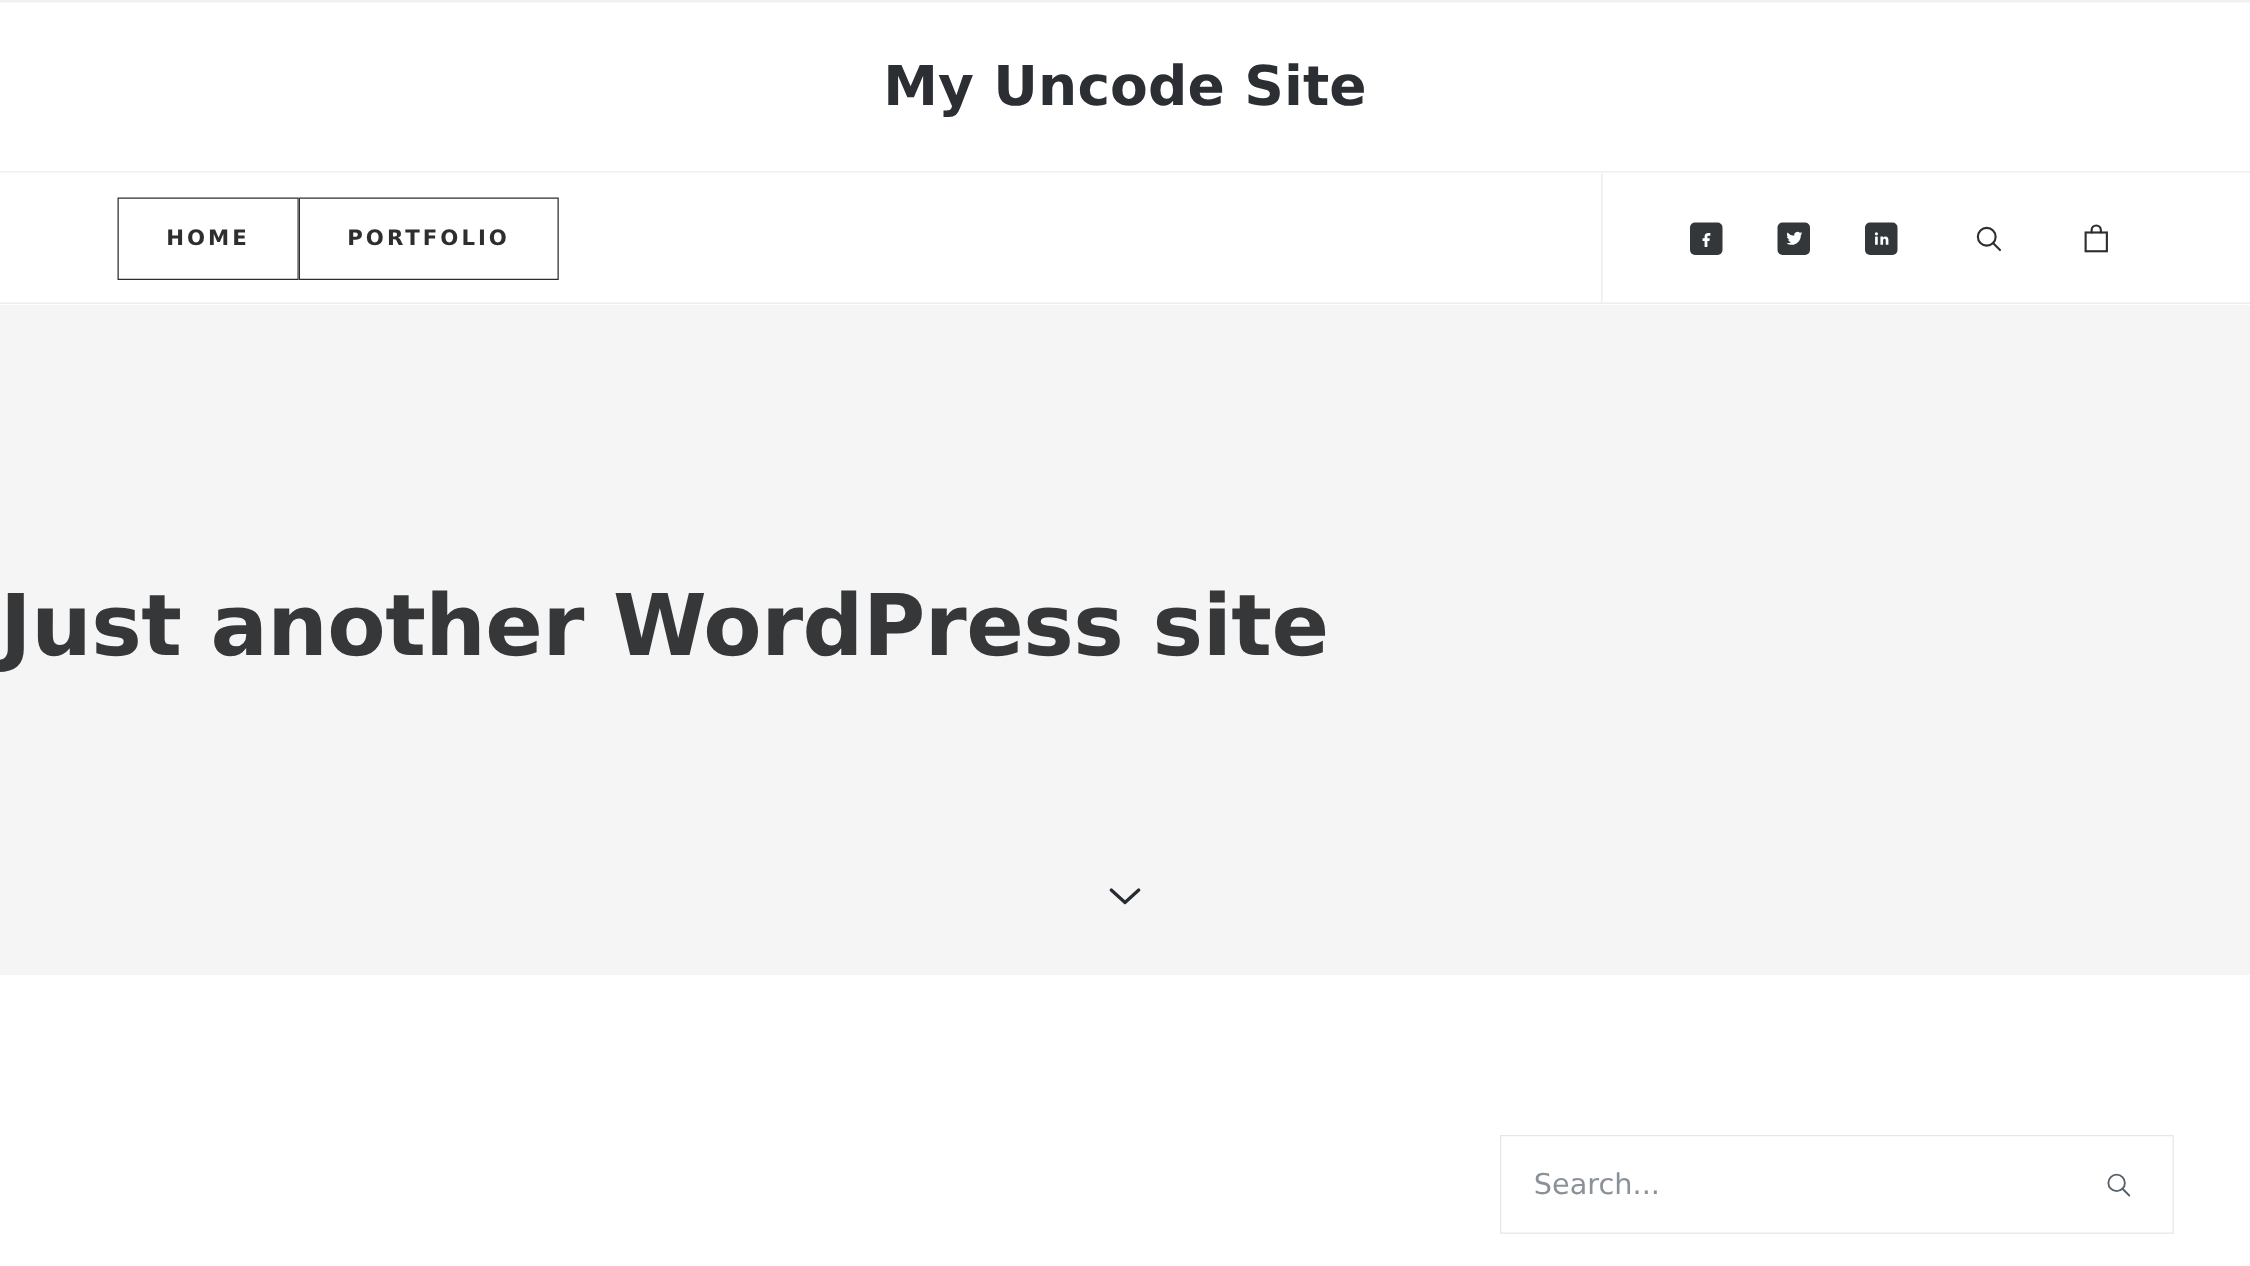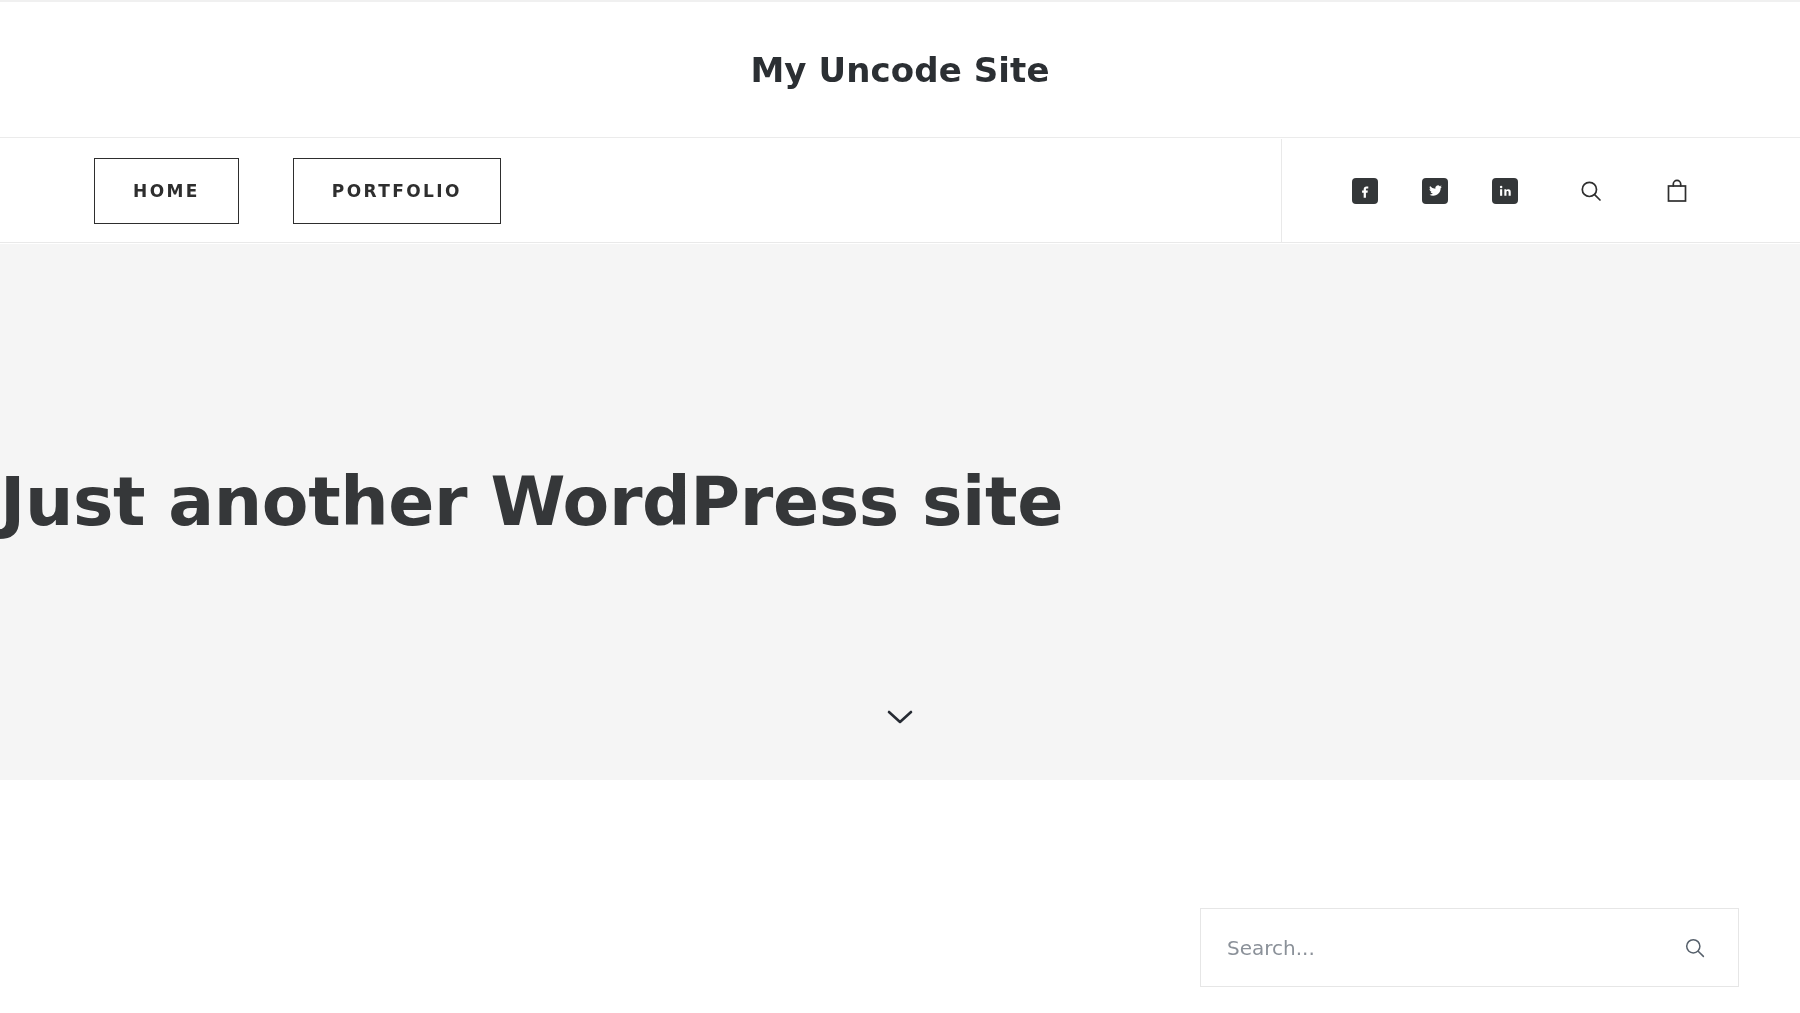--- a/index.html
+++ b/index.html
@@ -35,21 +35,21 @@
     width: 1800px;
     height: 136px;
     display: flex;
     align-items: center;
     justify-content: center;
     background: #ffffff;
     border-bottom: 1px solid #ebebeb;
   }
 
   .site-title {
-    font-size: 34px;
+    font-size: 44px;
     font-weight: 700;
     color: #2b2f33;
     letter-spacing: 0.1px;
     font-family: "DejaVu Sans", sans-serif;
   }
 
   
   .nav-bar {
     position: absolute;
     top: 139px; left: 0;
@@ -58,21 +58,20 @@
     background: #ffffff;
     border-bottom: 1px solid #e9e9e9;
     display: flex;
     align-items: center;
   }
 
   .nav-menu {
     display: flex;
     align-items: center;
     padding-left: 94px;
-    gap: 54px;
     height: 100%;
   }
 
   .nav-item {
     border: 1.6px solid #2e2e2e;
     background: #ffffff;
     height: 66px;
     display: flex;
     align-items: center;
     justify-content: center;
@@ -190,21 +189,21 @@
     display: flex;
     align-items: center;
     padding: 0 26px;
   }
 
   .search-input {
     flex: 1;
     border: none;
     outline: none;
     background: transparent;
-    font-size: 20px;
+    font-size: 23px;
     color: #6f7782;
     font-family: "DejaVu Sans", sans-serif;
   }
   .search-input::placeholder { color: #8b9199; opacity: 1; }
 
   .search-submit {
     width: 34px;
     height: 34px;
     display: flex;
     align-items: center;

